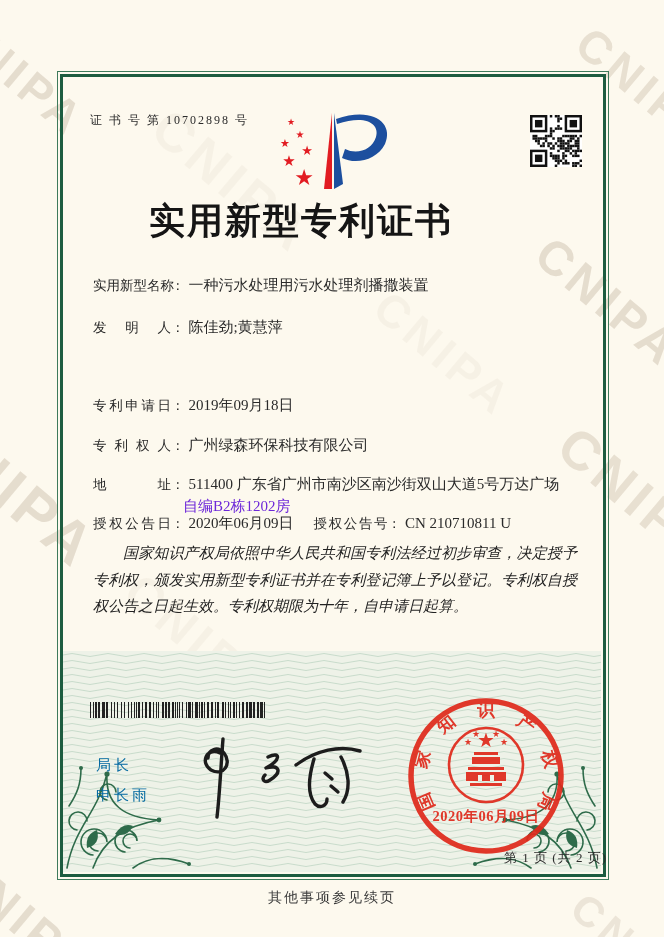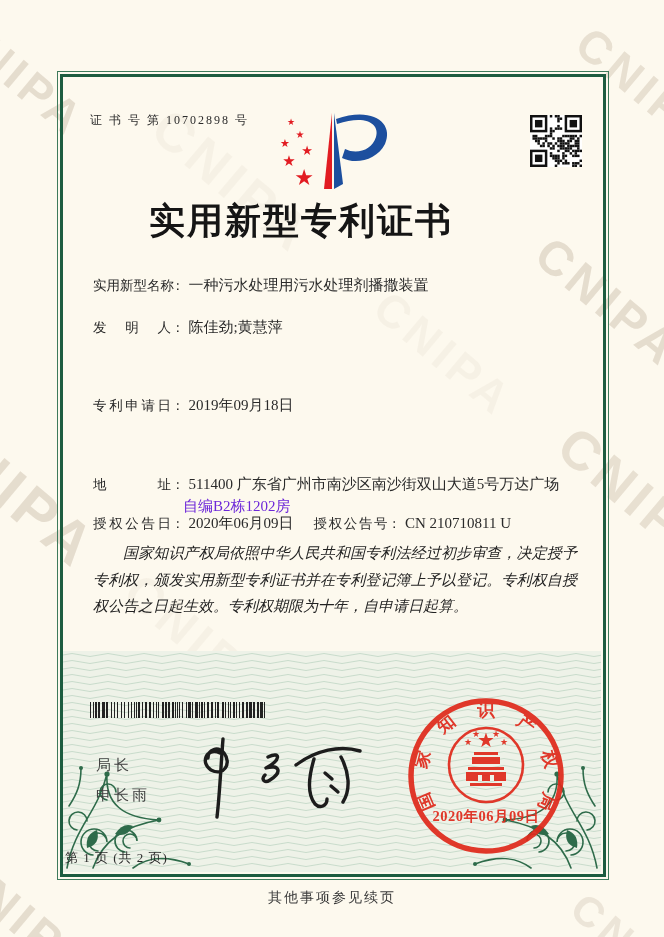--- a/index.html
+++ b/index.html
@@ -40,25 +40,25 @@
 
   
   .band{position:absolute;left:63px;top:651px;width:538px;height:221px;background:#eef2e8;}
   .band svg.waves{position:absolute;left:0;top:0;}
   .ornament{position:absolute;bottom:0;}
   .orn-left{left:0;}
   .orn-right{right:0;transform:scaleX(-1);}
 
   .barcode{position:absolute;left:90px;top:702px;}
   .signer{position:absolute;left:96px;top:750px;font-family:"Liberation Sans","DejaVu Sans",sans-serif;
-      font-size:15px;color:#404040;letter-spacing:3px;line-height:30px;}
+      font-size:15px;color:#0369a1;letter-spacing:3px;line-height:30px;}
   .sig-svg{position:absolute;left:168px;top:733px;}
   .seal{position:absolute;left:398px;top:690px;}
 
-  .page-info{position:absolute;left:65px;top:849px;width:550px;text-align:left;
+  .page-info{position:absolute;left:57px;top:849px;width:550px;text-align:right;
       font-size:13px;color:#2b2b2b;letter-spacing:1px;}
   .cont-note{position:absolute;left:0;top:889px;width:664px;text-align:center;
       font-size:14px;color:#3a3a3a;letter-spacing:2px;}
 </style>
 </head>
 <body>
 
 <div class="paper">
 
   <span class="wm" style="left:-30px;top:0px;font-size:46px;opacity:.5">CNIPA</span>
@@ -302,20 +302,23 @@
 
   <div class="field-row" style="top:276px">
     <span class="f-label">实用新型名称</span><span class="f-colon">：</span><span class="f-value">一种污水处理用污水处理剂播撒装置</span>
   </div>
   <div class="field-row" style="top:318px">
     <span class="f-label">发明人</span><span class="f-colon">：</span><span class="f-value">陈佳劲;黄慧萍</span>
   </div>
   <div class="field-row" style="top:396px">
     <span class="f-label">专利申请日</span><span class="f-colon">：</span><span class="f-value">2019年09月18日</span>
   </div>
+  <div class="field-row" style="top:436px">
+    <span class="f-label">专利权人</span><span class="f-colon">：</span><span class="f-value">广州绿森环保科技有限公司</span>
+  </div>
   <div class="field-row" style="top:475px">
     <span class="f-label">地址</span><span class="f-colon">：</span><span class="f-value">511400 广东省广州市南沙区南沙街双山大道5号万达广场</span>
   </div>
   <div class="addr2">自编B2栋1202房</div>
   <div class="field-row" style="top:514px">
     <span class="f-label">授权公告日</span><span class="f-colon">：</span><span class="f-value">2020年06月09日</span><span class="grant-pair2"><span class="f-label" style="width:74px">授权公告号</span><span class="f-colon">：</span><span class="f-value">CN 210710811 U</span></span>
   </div>
 
   <div class="paras">
     <p>国家知识产权局依照中华人民共和国专利法经过初步审查，决定授予专利权，颁发实用新型专利证书并在专利登记簿上予以登记。专利权自授权公告之日起生效。专利权期限为十年，自申请日起算。</p>

